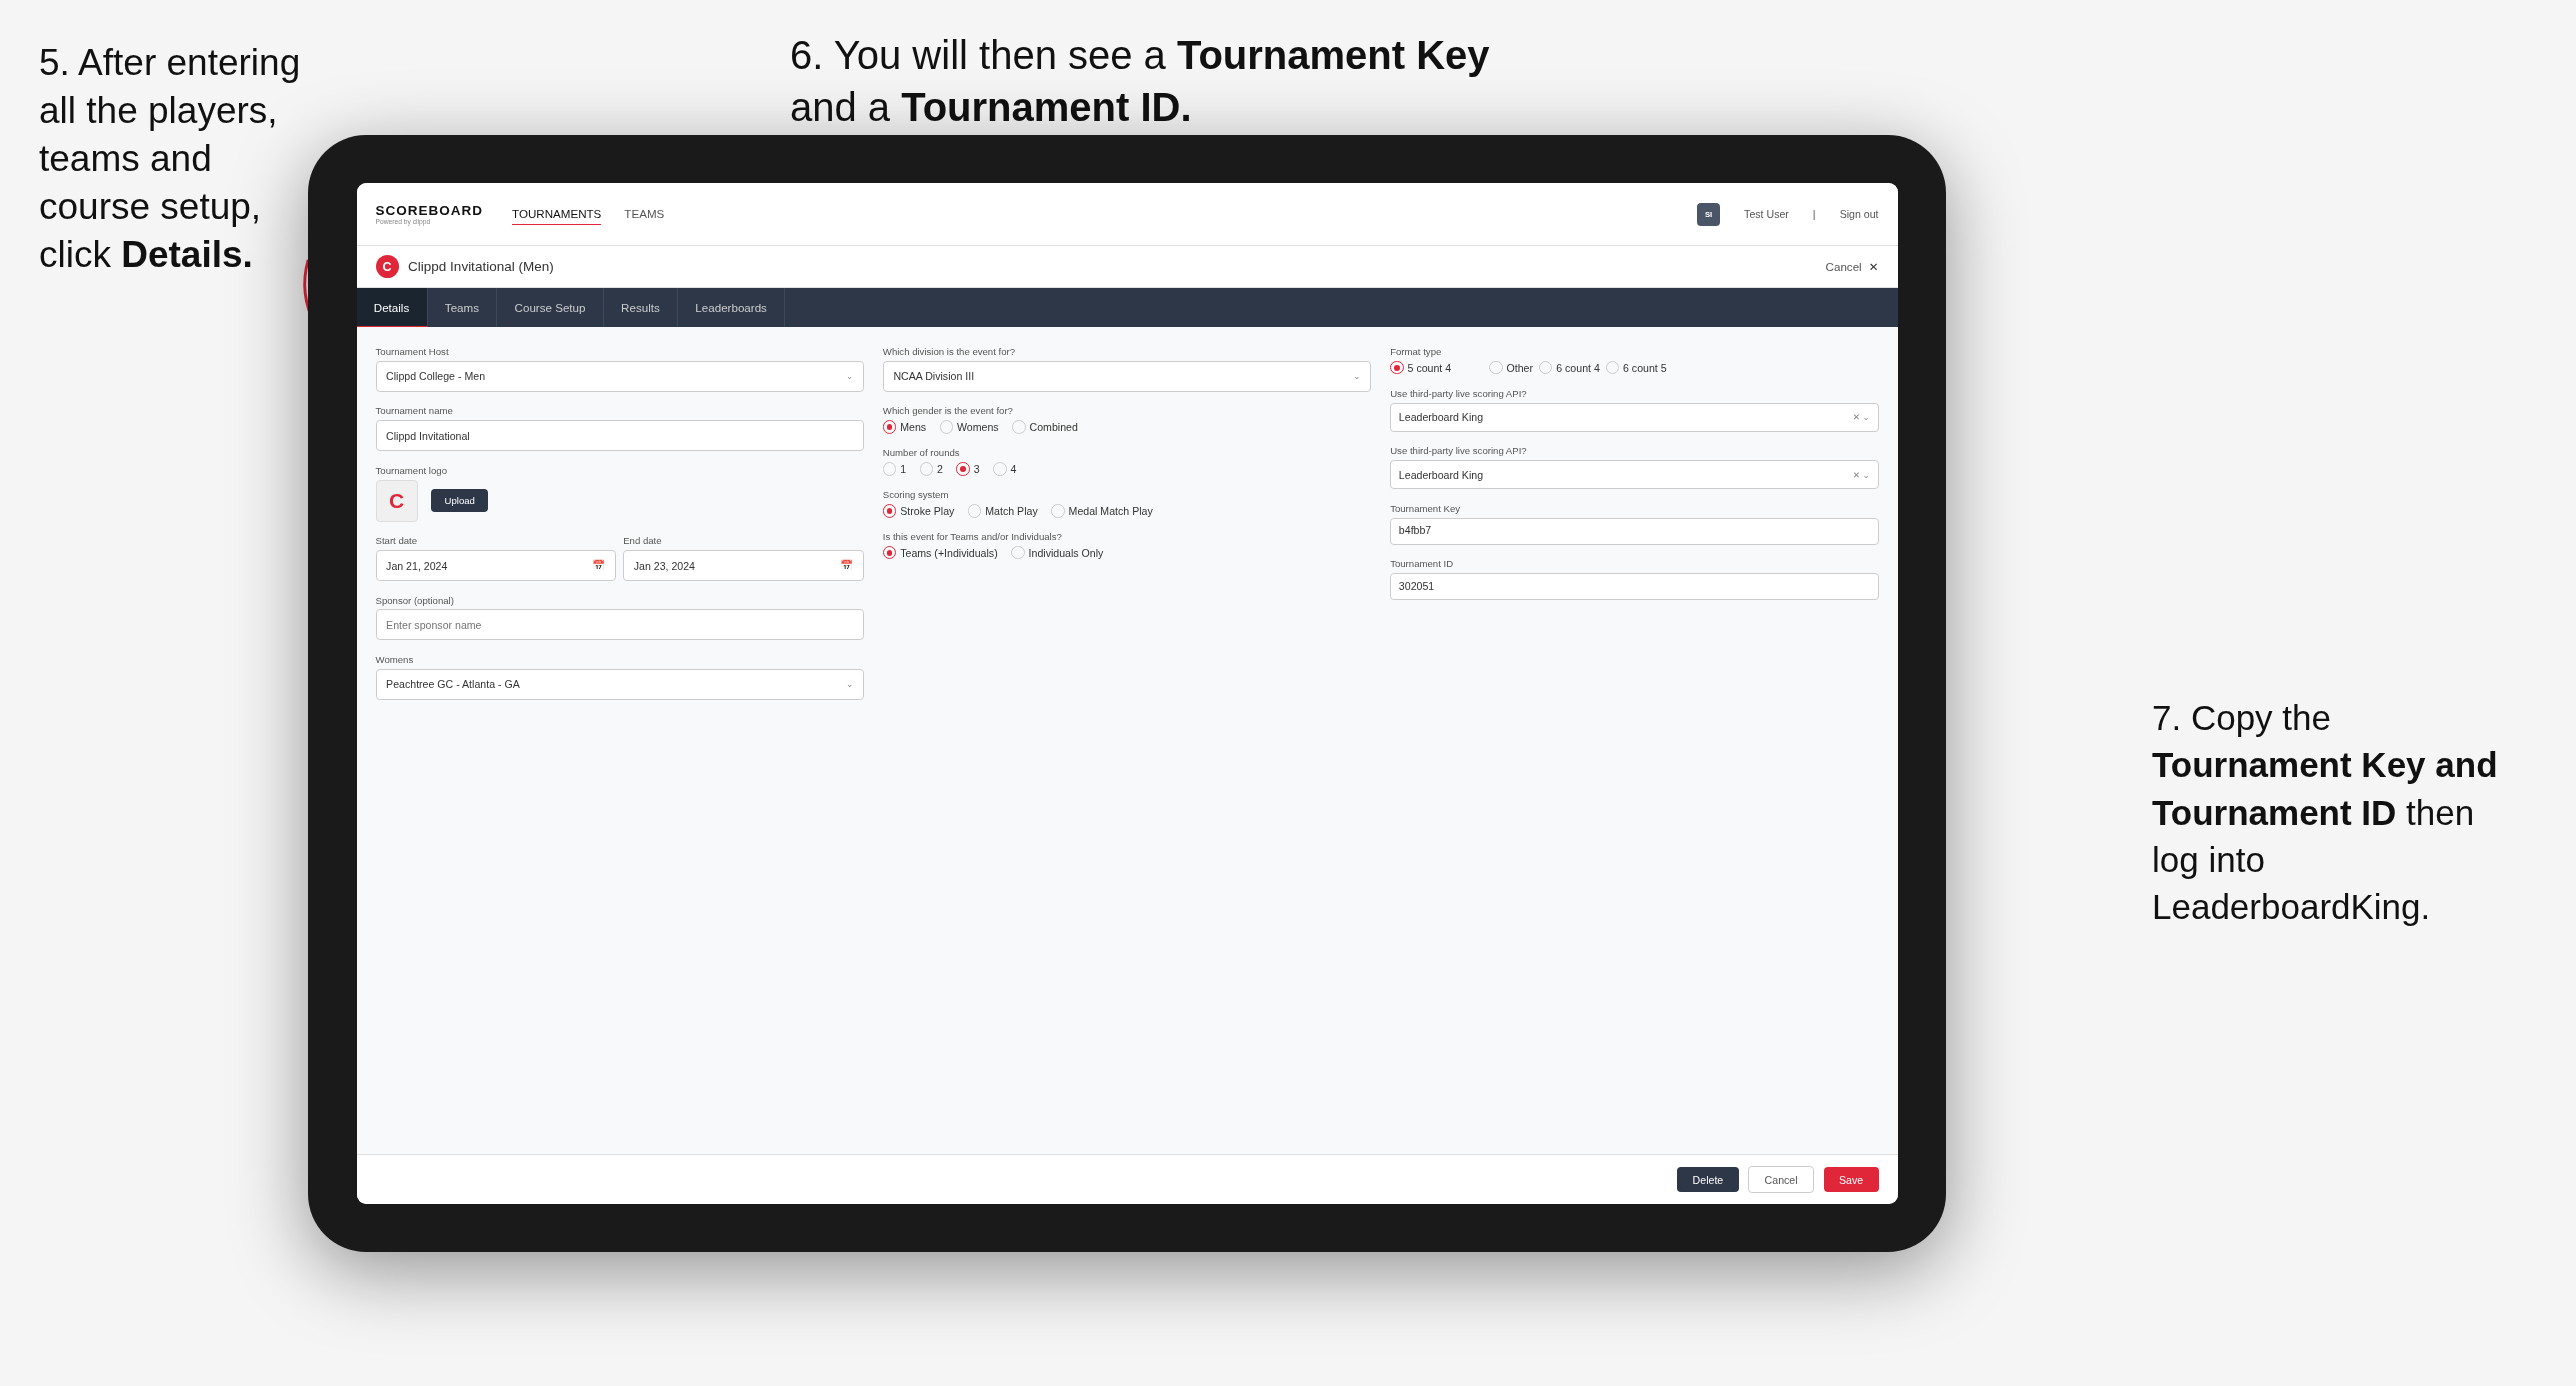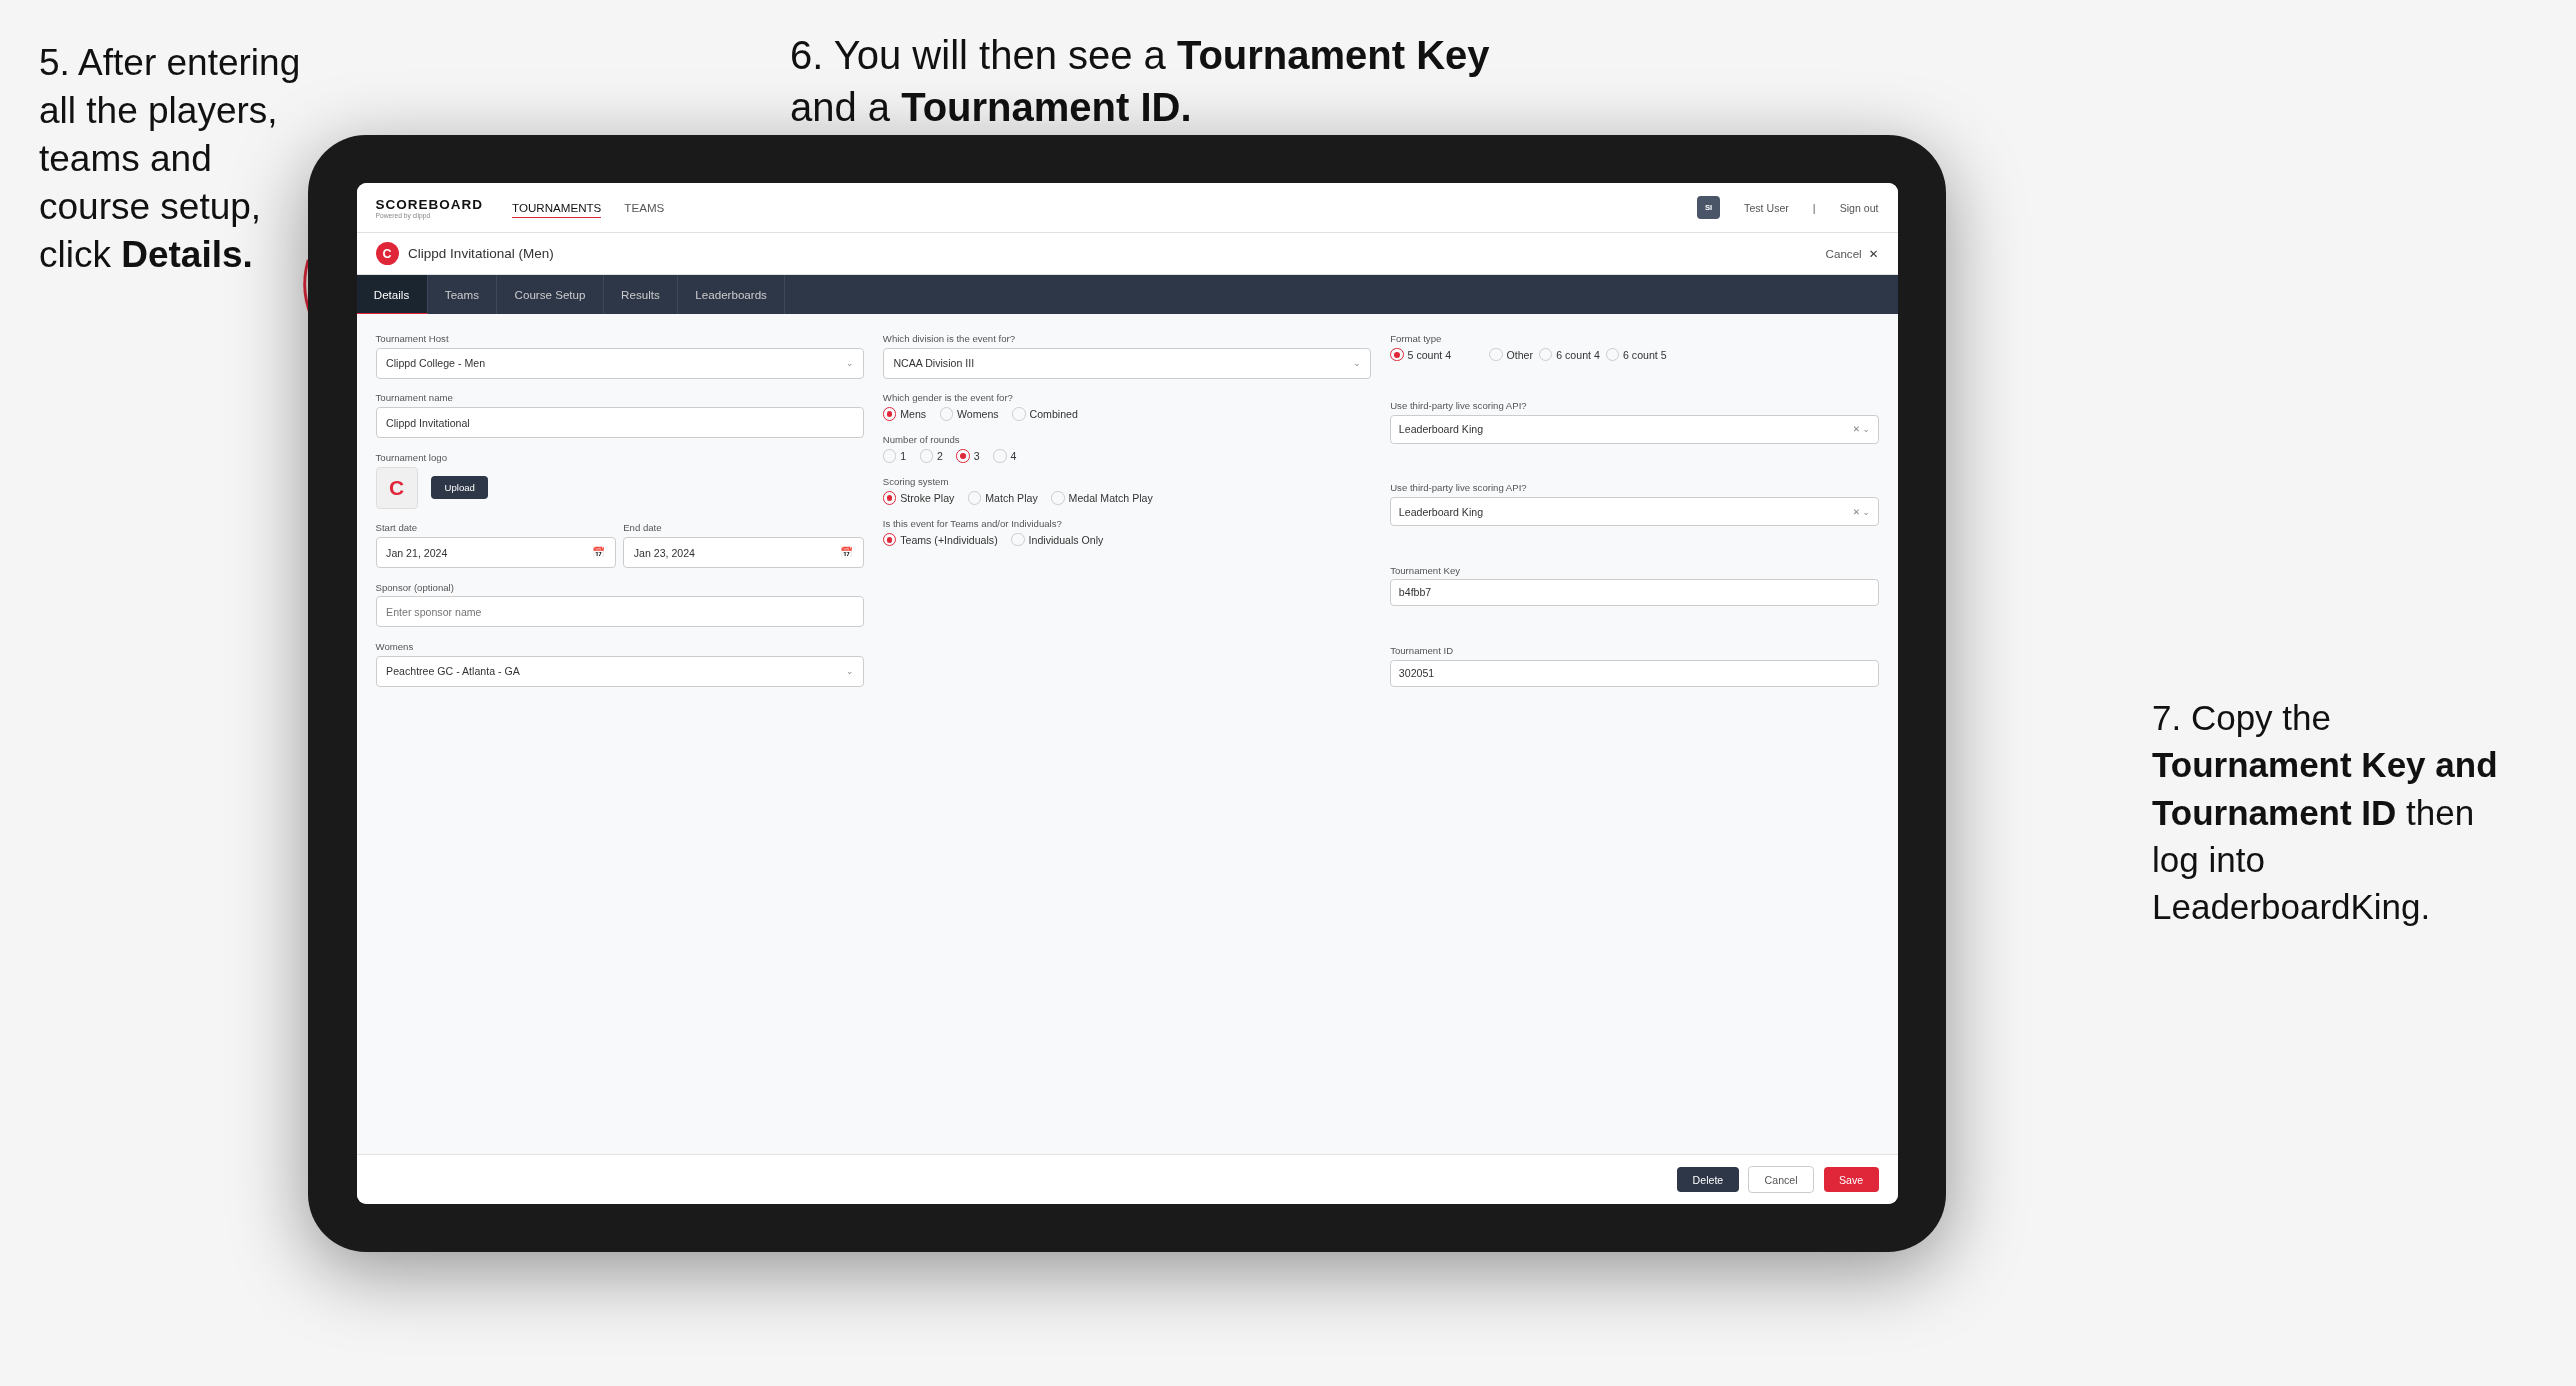--- a/index.html
+++ b/index.html
@@ -48,21 +48,21 @@
       border-radius: 9.6px;
       overflow: hidden;
       display: flex;
       flex-direction: column;
     }
 
     
     .top-nav {
       background: #fff;
       border-bottom: 1px solid #e0e0e0;
-      height: 50px;
+      height: 63px;
       display: flex;
       align-items: center;
       padding: 0 19px;
       flex-shrink: 0;
     }
     .logo-area {
       display: flex;
       flex-direction: column;
       margin-right: 29px;
     }
@@ -293,21 +293,20 @@
       height: 5.8px;
       border-radius: 50%;
       background: #e0273a;
     }
 
     
     .format-col {
       display: flex;
       flex-direction: column;
       gap: 13.5px;
-      justify-content: space-between;
     }
     .format-options {
       display: flex;
       gap: 5.8px;
     }
     .format-row {
       display: flex;
       gap: 19px;
     }
 

